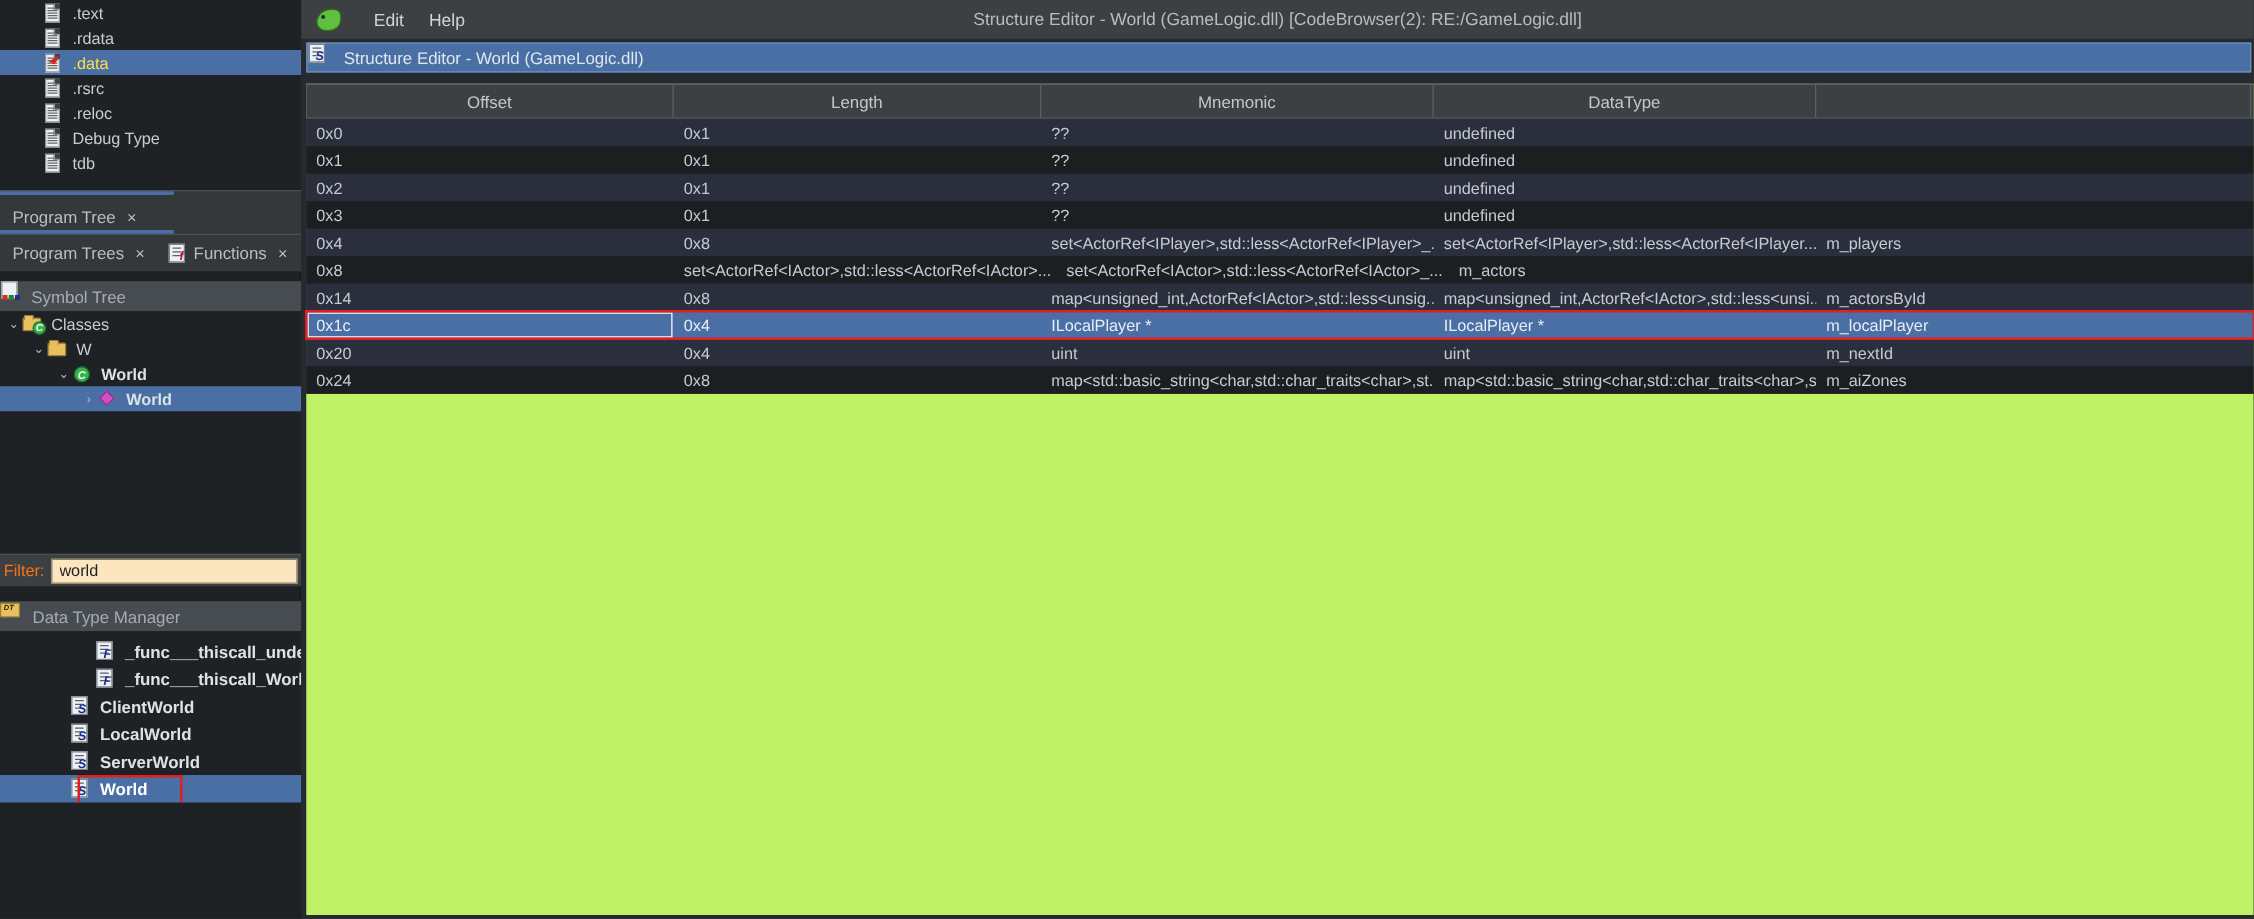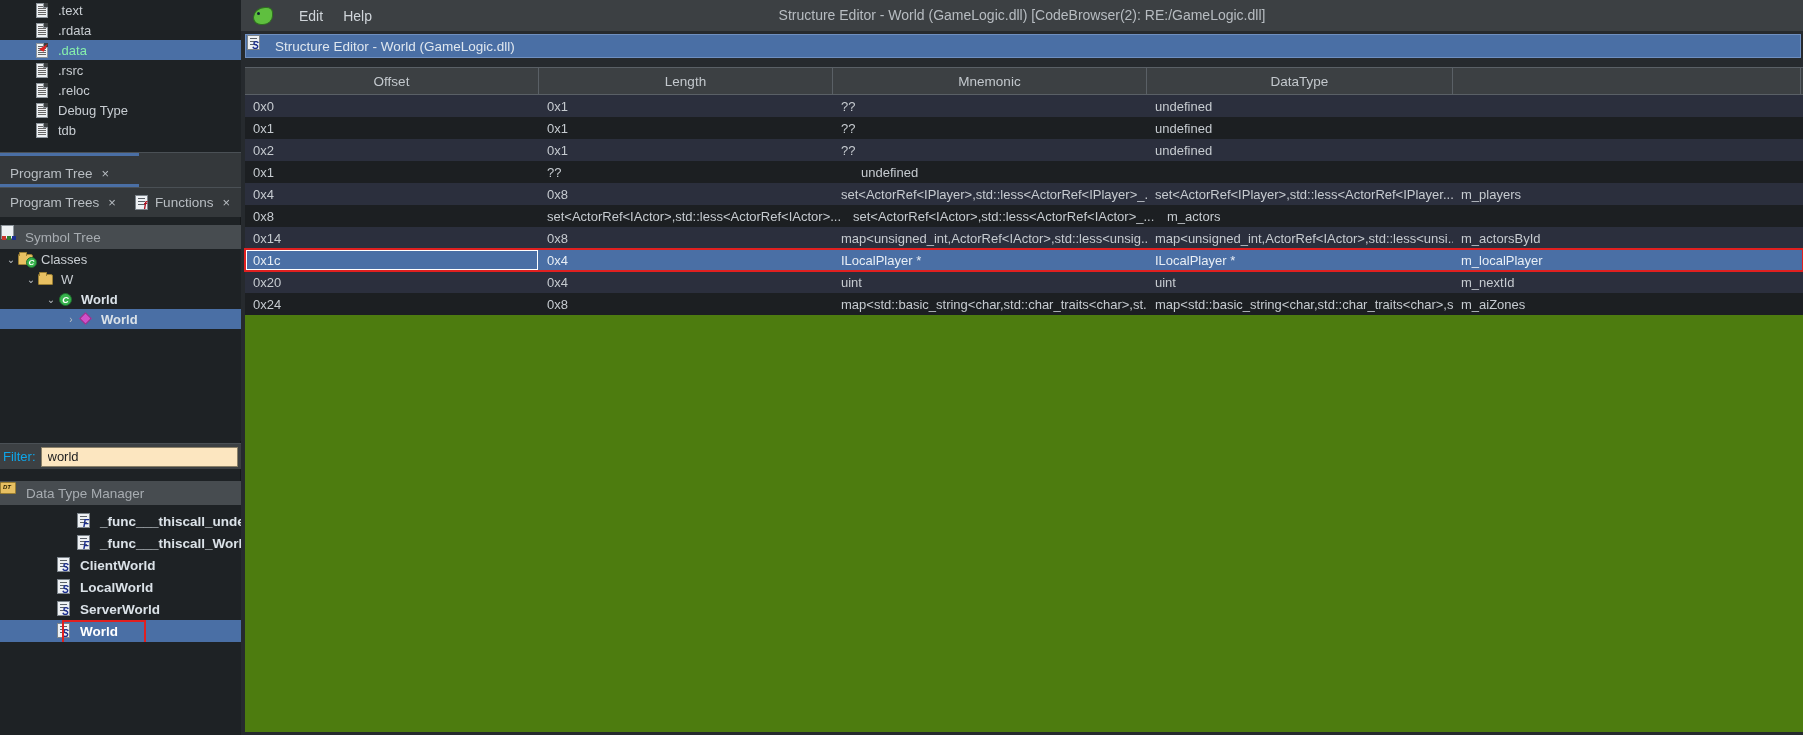--- a/index.html
+++ b/index.html
@@ -32,21 +32,21 @@
     padding-top: 0px;
   }
   .file-row {
     height: 20px;
     display: flex; align-items: center;
     padding-left: 35px;
     color: #c8cdd2;
     font-size: 13px;
     white-space: nowrap;
   }
-  .file-row.selected { background: #4a6fa5; color: #86efac; }
+  .file-row.selected { background: #4a6fa5; color: #fde047; }
   .file-row .doc-icon {
     width: 14px; height: 15px;
     margin-right: 9px;
     flex: 0 0 auto;
     position: relative;
   }
 
   .tree-hsb {
     position: absolute; left: 0; top: 152px;
     width: 241px; height: 7px;
@@ -111,21 +111,21 @@
   .st-row .lbl.bold { font-weight: bold; color: #dbe2e8; }
 
   .filter-bar {
     position: absolute; left: 0; top: 443px;
     width: 241px; height: 26px;
     background: #3c4043;
     border-top: 1px solid #4a5055;
     display: flex; align-items: center;
     padding: 0 3px;
   }
-  .filter-bar .flabel { color: #0ea5e9; font-size: 13px; margin-right: 5px; }
+  .filter-bar .flabel { color: #f97316; font-size: 13px; margin-right: 5px; }
   .filter-input {
     flex: 1; height: 20px;
     background: #fce6c0;
     border: 1px solid #8a8068;
     color: #222; font-size: 13px;
     padding: 0 6px;
     font-family: "Liberation Sans", sans-serif;
     outline: none;
   }
 
@@ -188,21 +188,21 @@
     border: 1px solid #6f8fc0;
     display: flex; align-items: center;
     padding-left: 6px;
     color: #dfe7ef; font-size: 13.5px;
   }
   .doc-tab .se-icon { width: 15px; height: 16px; margin-right: 8px; }
 
   .table-wrap {
     position: absolute; left: 4px; top: 67px;
     width: 1558px; height: 665px;
-    background: #4d7c0f;
+    background: #bef264;
     border-top: 1px solid #5a6066;
   }
   .thead {
     display: flex; height: 27px;
     background: #3c4043;
     border-bottom: 1px solid #5a6066;
   }
   .th {
     display: flex; align-items: center; justify-content: center;
     color: #c3c8cd; font-size: 13.5px;
@@ -571,20 +571,21 @@
             <div class="td c4" style="width: 348px;"></div>
           </div>
           <div class="tr even">
             <div class="td c0" style="width: 294px;">0x2</div>
             <div class="td c1" style="width: 294px;">0x1</div>
             <div class="td c2" style="width: 314px;">??</div>
             <div class="td c3" style="width: 306px;">undefined</div>
             <div class="td c4" style="width: 348px;"></div>
           </div>
           <div class="tr odd">
+            <div class="td c0" style="width: 294px;">0x3</div>
             <div class="td c1" style="width: 294px;">0x1</div>
             <div class="td c2" style="width: 314px;">??</div>
             <div class="td c3" style="width: 306px;">undefined</div>
             <div class="td c4" style="width: 348px;"></div>
           </div>
           <div class="tr even">
             <div class="td c0" style="width: 294px;">0x4</div>
             <div class="td c1" style="width: 294px;">0x8</div>
             <div class="td c2" style="width: 314px;">set&lt;ActorRef&lt;IPlayer&gt;,std::less&lt;ActorRef&lt;IPlayer&gt;_...</div>
             <div class="td c3" style="width: 306px;">set&lt;ActorRef&lt;IPlayer&gt;,std::less&lt;ActorRef&lt;IPlayer...</div>

